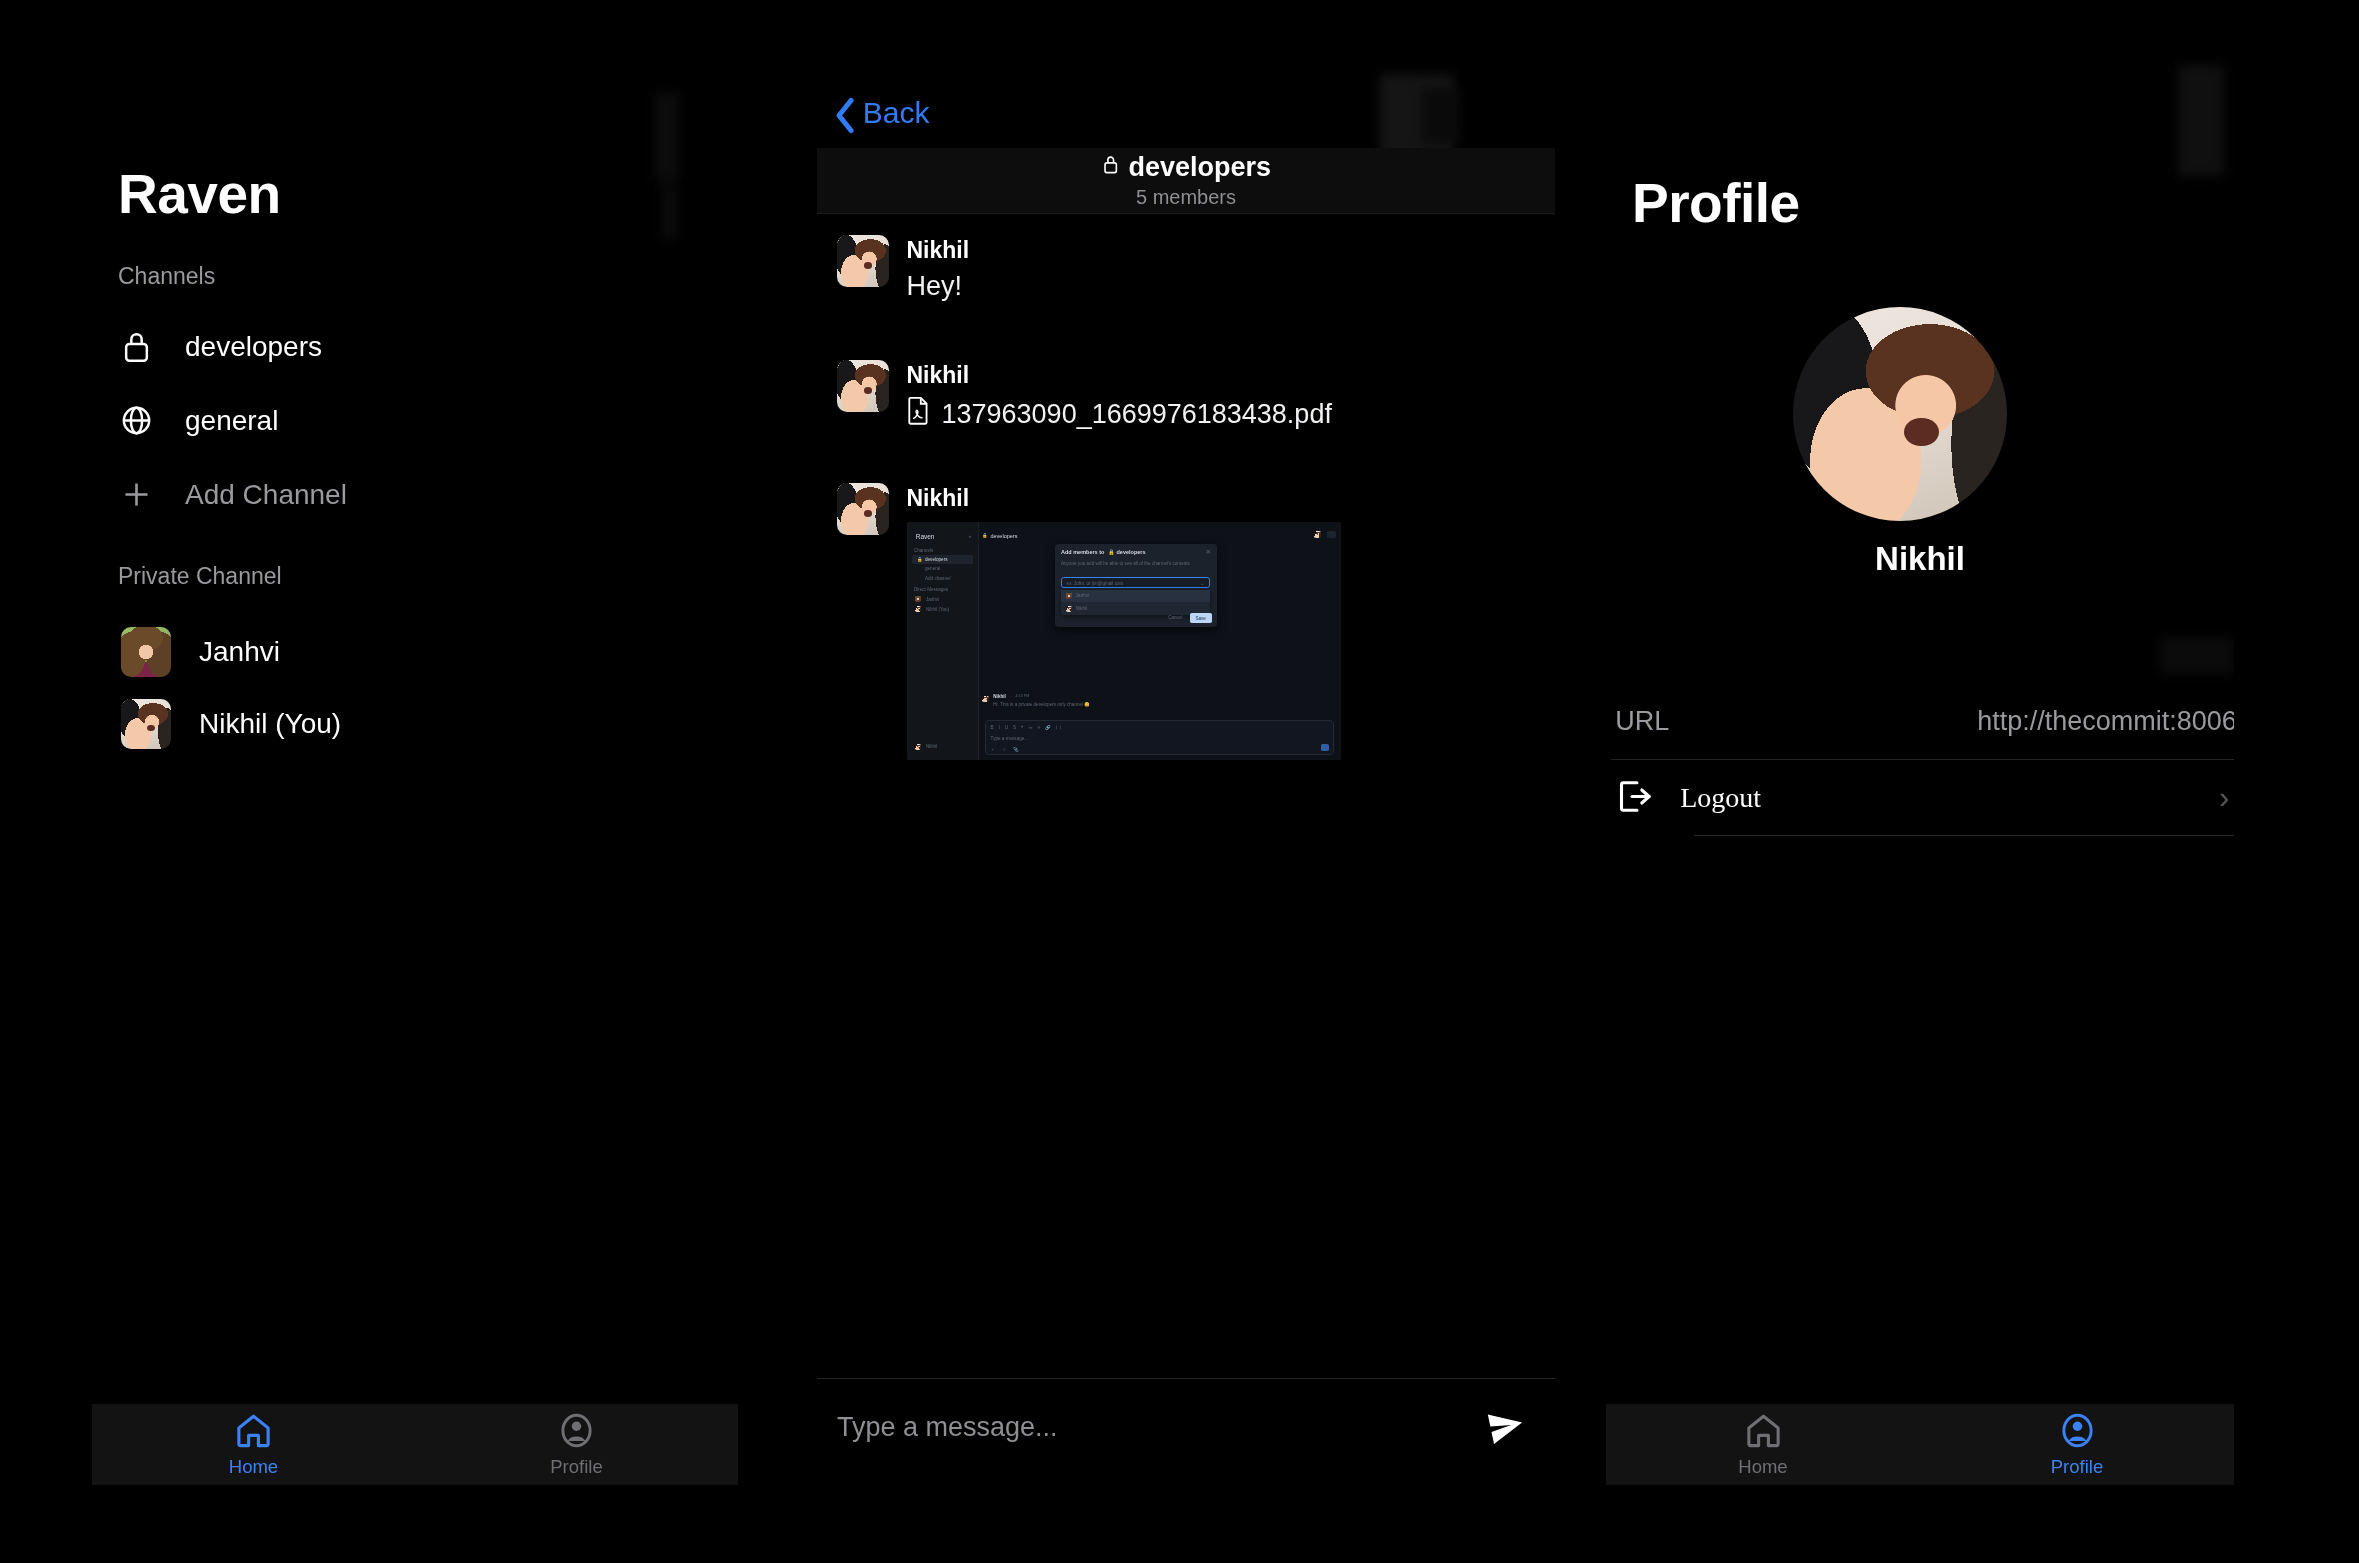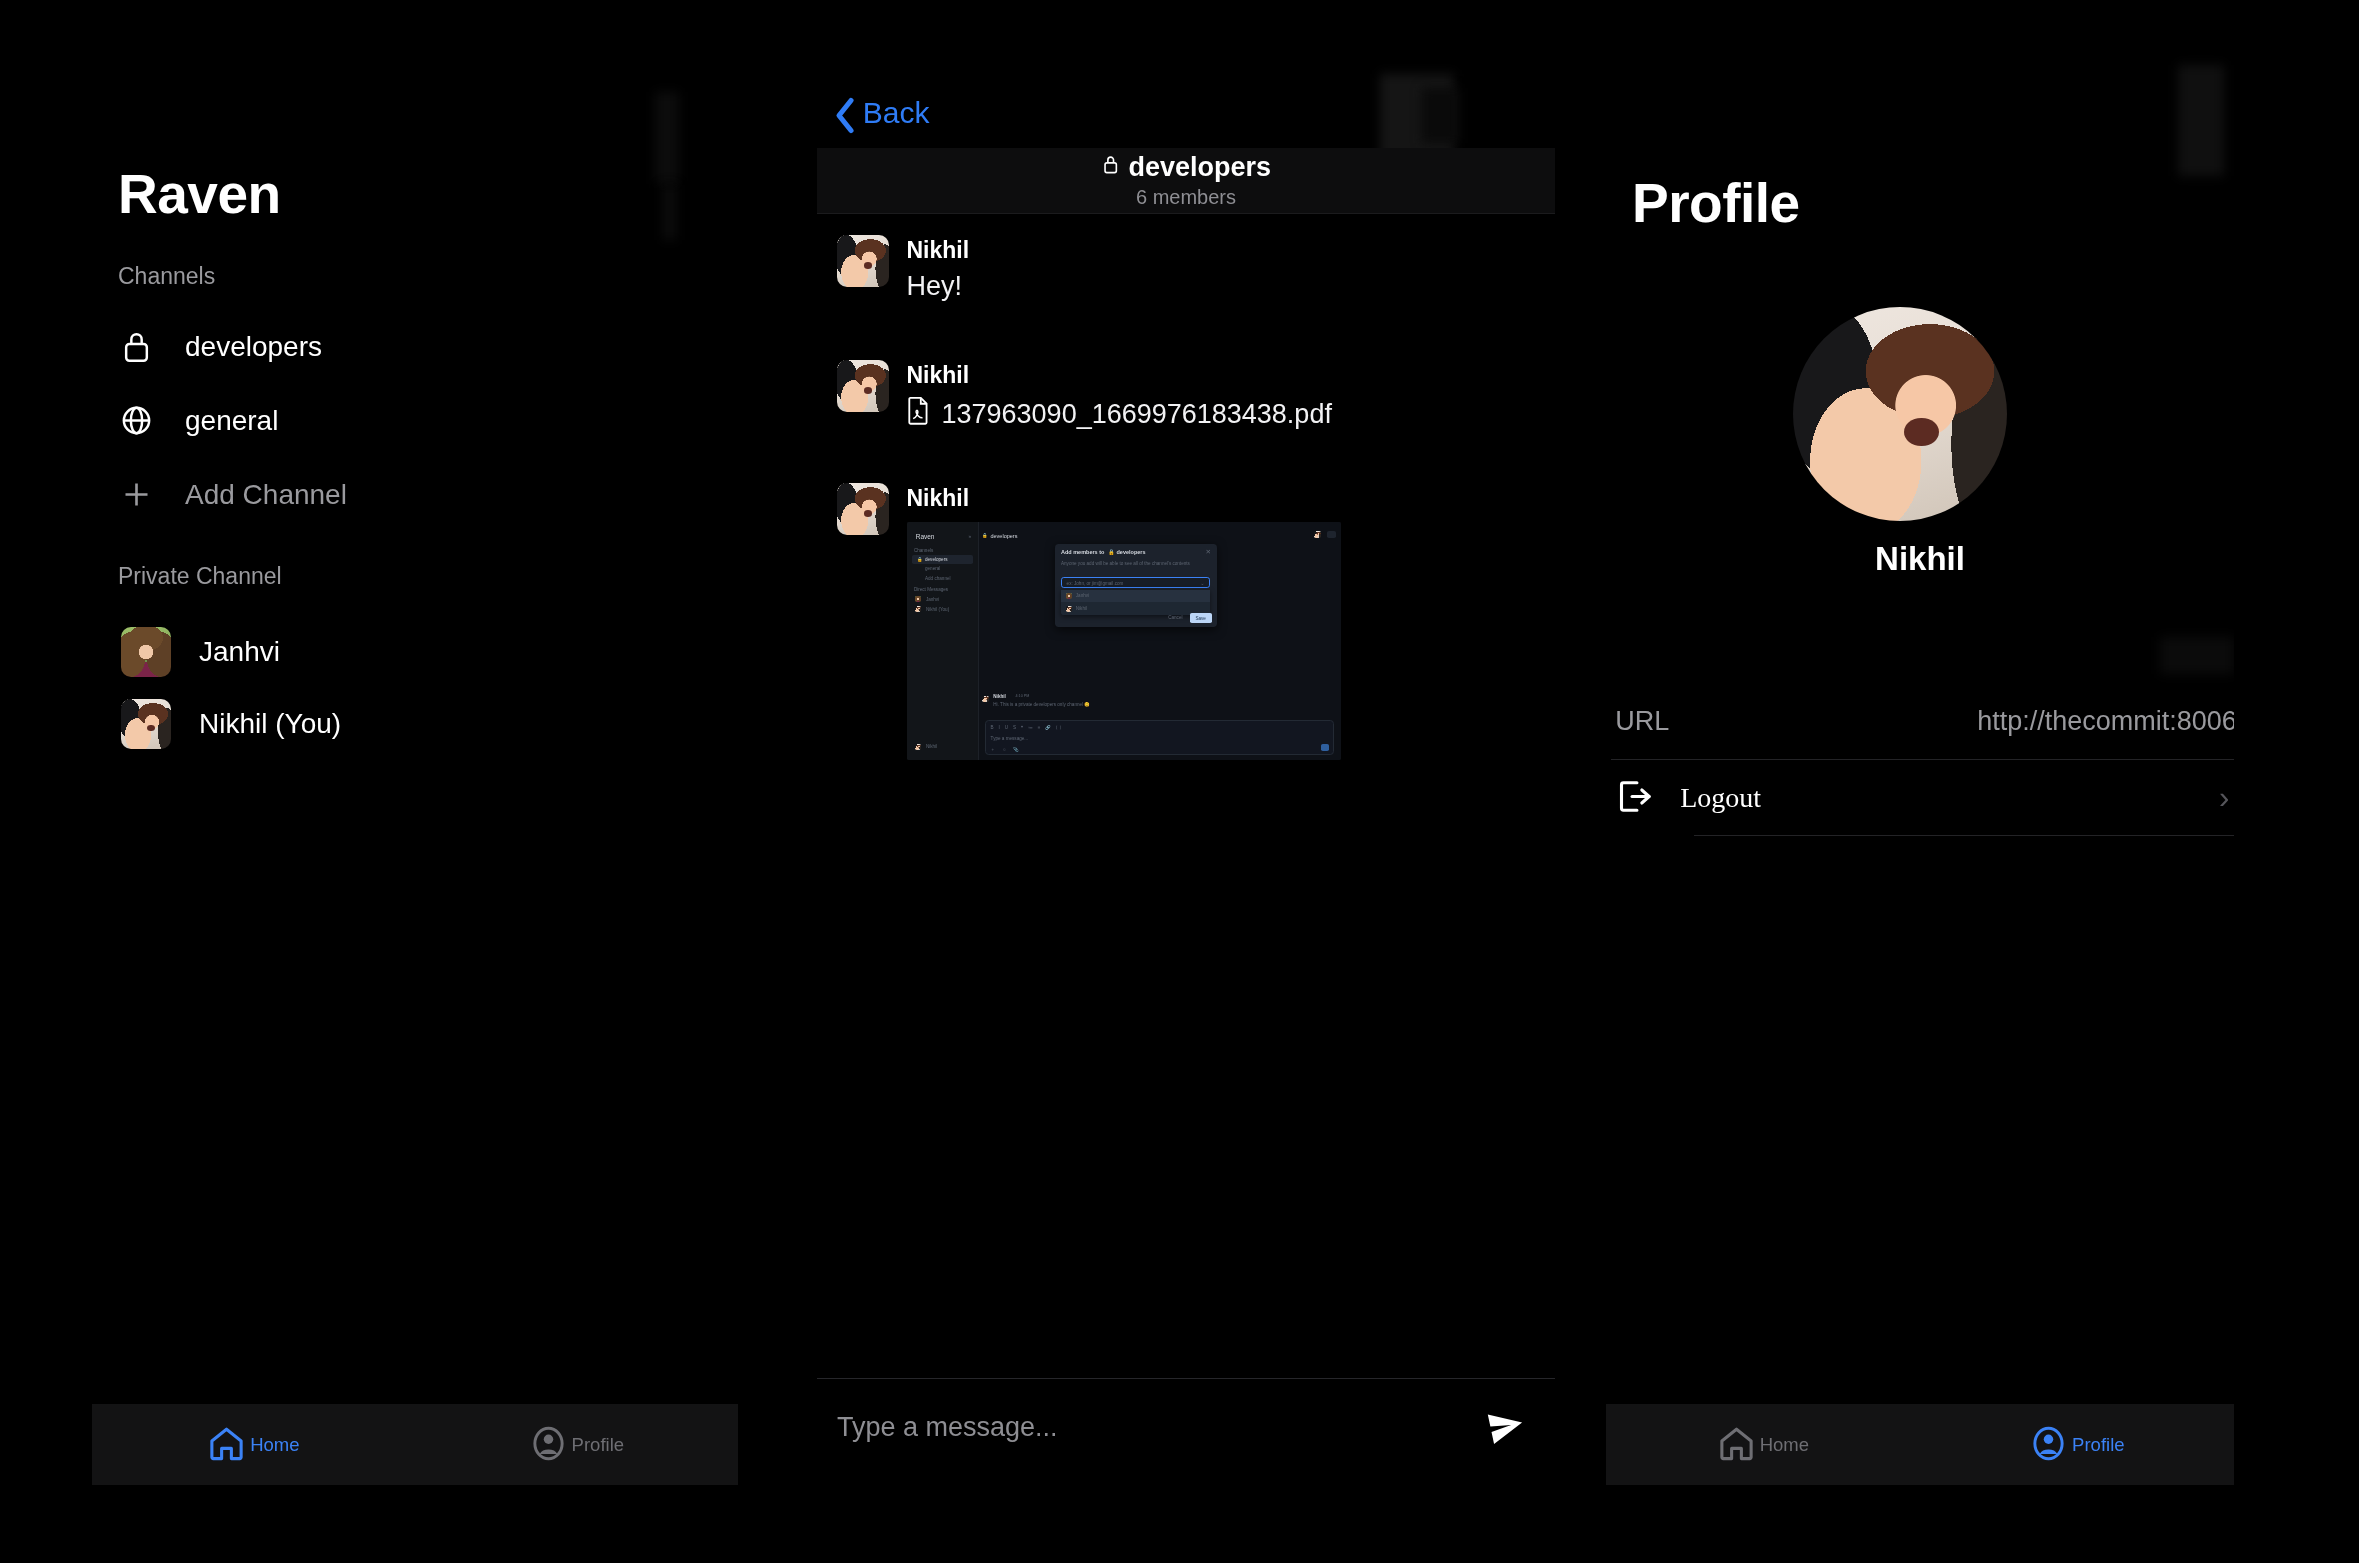--- a/index.html
+++ b/index.html
@@ -67,21 +67,21 @@
       linear-gradient(170deg,#9fc06a 0%,#87ad5c 40%,#4e6f33 100%);
   }
 
   
   .tabbar {
     position: absolute; bottom: 0; left: 0; right: 0; height: 83px;
     background: #131314; display: flex; align-items: center;
   }
   .tabbar.inset-l { left: 92px; }
   .tab {
-    flex: 1; display:flex; flex-direction: row; align-items: center; justify-content:center; gap: 3.7px;
+    flex: 1; display:flex; flex-direction: column; align-items: center; justify-content:center; gap: 3.7px;
   }
   .tab .tlabel { font-size: 18.5px; }
   .tab.active .tlabel { color: #3b82f6; }
   .tab.idle   .tlabel { color: #6e6e73; }
 
   
   .back-btn {
     position:absolute; left: 14px; top: 96px;
     display:flex; align-items:flex-start; gap: 3.7px;
     color:#2f7cf6; font-size: 30px;
@@ -260,21 +260,21 @@
     <div class="chat-header">
       <div class="chat-title">
         <span>
           <svg width="19.4" height="23" viewBox="0 0 24 28" fill="none" stroke="#ffffff" stroke-width="2">
             <rect x="5" y="12" width="14" height="12" rx="2.2"></rect>
             <path d="M8.5 12 V8.4 a3.5 3.5 0 0 1 7 0 V12"></path>
           </svg>
         </span>
         <span>developers</span>
       </div>
-      <div class="chat-sub">6 members</div>
+      <div class="chat-sub">5 members</div>
     </div>
 
     <div class="msg" style="top: 235px;">
       <span class="av face-nikhil"></span>
       <div class="body">
         <div class="who">Nikhil</div>
         <div class="txt">Hey!</div>
       </div>
     </div>
 

